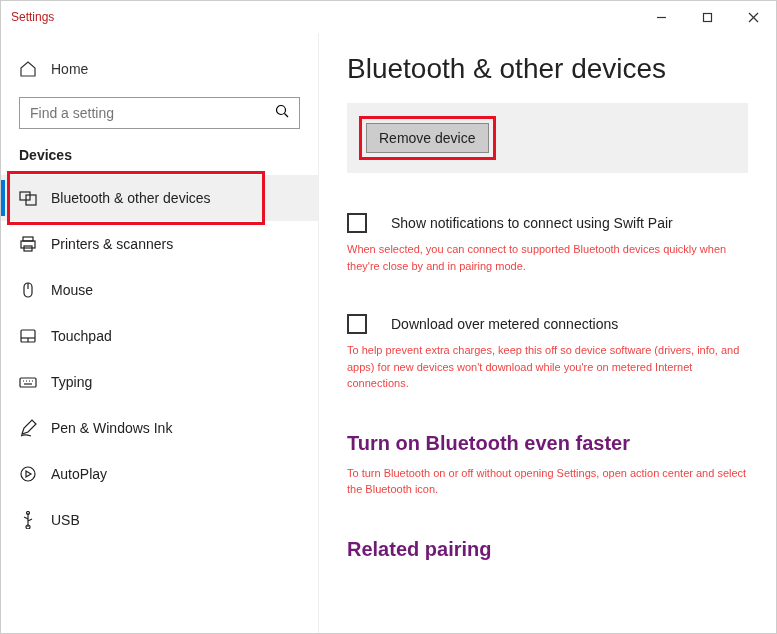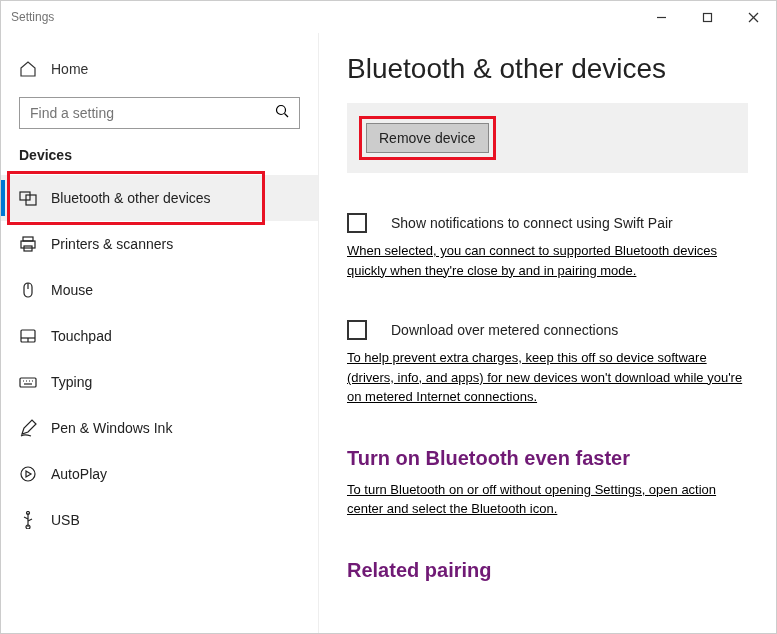--- a/index.html
+++ b/index.html
@@ -1,17 +1,17 @@
 <!DOCTYPE html>
 <html><head>
   <meta charset="utf-8">
   <style>
     * { margin: 0; padding: 0; box-sizing: border-box; font-family: 'Segoe UI', Tahoma, sans-serif; }
     body { width: 777px; height: 634px; background: #fff; overflow: hidden; display: flex; flex-direction: column; border: 1px solid #ccc; }
-    .titlebar { height: 32px; display: flex; align-items: center; padding-left: 10px; font-size: 12px; color: #737373; }
+    .titlebar { height: 32px; display: flex; align-items: center; padding-left: 10px; font-size: 12px; color: #b91c1c; }
     .title-label { flex: 0 0 auto; }
     .title-spacer { flex: 1; }
     .win-controls { display: flex; height: 100%; }
     .win-btn { width: 46px; display: flex; align-items: center; justify-content: center; font-size: 11px; color: #333; }
     .win-btn svg { width: 11px; height: 11px; }
     .content { flex: 1; display: flex; overflow: hidden; }
     .sidebar { width: 318px; padding-top: 18px; display: flex; flex-direction: column; border-right: 1px solid #eee; }
     .home-row { display: flex; align-items: center; padding: 0 18px; height: 36px; font-size: 14px; color: #333; gap: 14px; }
     .home-row .icon { width: 18px; display: flex; justify-content: center; }
     .search-wrap { padding: 10px 18px 14px; }
@@ -24,21 +24,21 @@
     .nav-item.active::before { content: ''; position: absolute; left: 0; top: 10%; bottom: 10%; width: 4px; background: #0078d4; }
     .highlight-red { position: absolute; border: 3px solid #e81123; pointer-events: none; }
     .main { flex: 1; padding: 20px 28px 0; overflow-y: auto; }
     .main h1 { font-size: 28px; font-weight: 400; color: #222; margin-bottom: 18px; }
     .panel-bar { background: #f0f0f0; height: 70px; display: flex; align-items: center; justify-content: flex-start; padding: 0 12px; margin-bottom: 40px; position: relative; }
     .remove-btn-wrap { border: 3px solid #e81123; padding: 4px; }
     .remove-btn { background: #ccc; border: 1px solid #888; padding: 6px 12px; font-size: 14px; color: #222; }
     .check-row { display: flex; align-items: center; gap: 24px; margin-bottom: 8px; }
     .checkbox { width: 20px; height: 20px; border: 2px solid #333; flex-shrink: 0; }
     .check-label { font-size: 14px; color: #222; }
-    .help-text { font-size: 13px; color: #000000; line-height: 1.5; margin-bottom: 40px; max-width: 400px; text-decoration: underline; }
+    .help-text { font-size: 11px; color: #ef4444; line-height: 1.5; margin-bottom: 40px; max-width: 400px; }
     .section-head { font-size: 20px; font-weight: 600; color: #701a75; margin-bottom: 10px; }
     svg { fill: none; stroke: currentColor; stroke-width: 1.2; }
   </style>
 </head>
 <body>
 
 <div class="titlebar">
   <span class="title-label">Settings</span>
   <span class="title-spacer"></span>
   <div class="win-controls">

